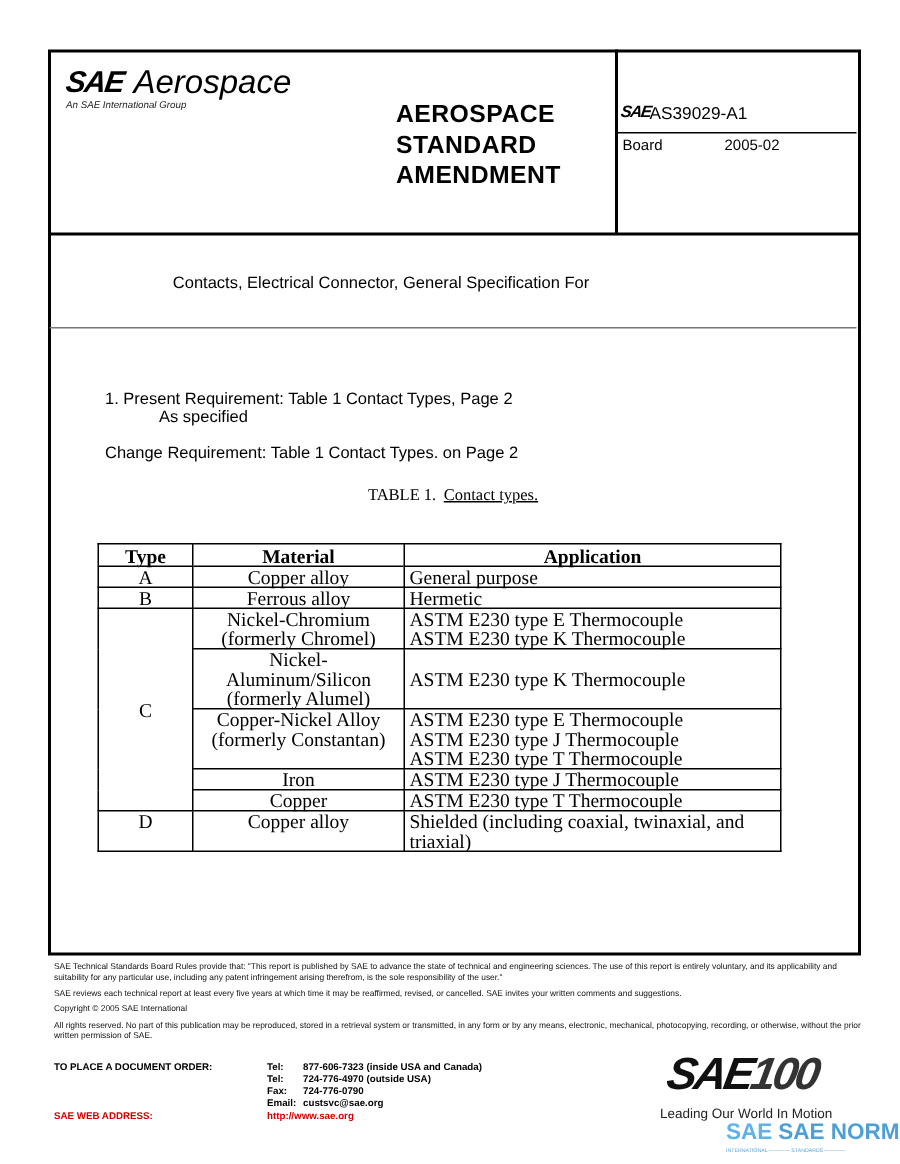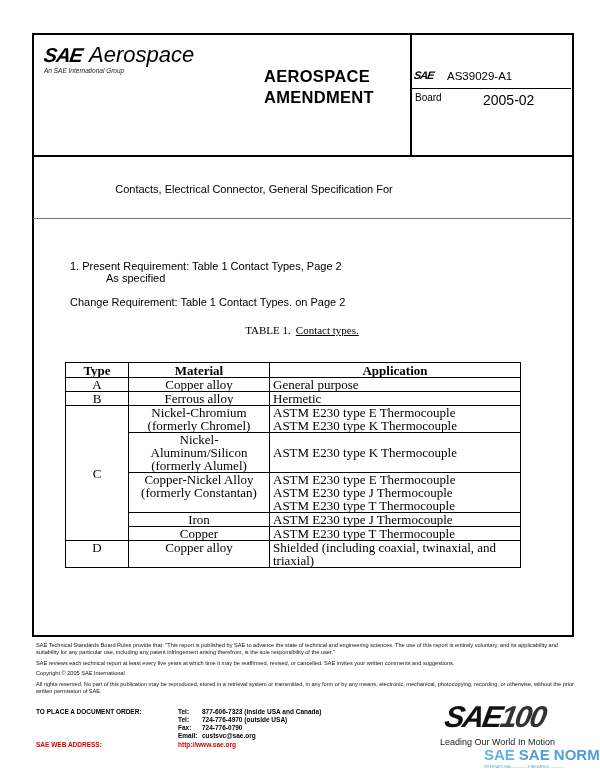--- a/index.html
+++ b/index.html
@@ -14,23 +14,23 @@
   .title-hline { left: 33px; top: 218px; width: 538px; height: 1px; background: #777; }
 
   
   .sae-logo { left: 44px; top: 44px; font-family: "Liberation Sans", sans-serif; font-weight: bold; font-style: italic; font-size: 20px; letter-spacing: -1px; transform: skewX(-8deg); }
   .aero-logo { left: 89px; top: 42px; font-family: "Liberation Sans", sans-serif; font-style: italic; font-size: 22px; letter-spacing: 0px; }
   .sae-sub { left: 44px; top: 67px; font-size: 6.5px; font-style: italic; color: #222; }
 
   .doc-kind { left: 264px; top: 66px; font-weight: bold; font-size: 16.5px; line-height: 20.5px; letter-spacing: 0.3px; }
 
   .sae-mini { left: 414px; top: 69px; font-weight: bold; font-style: italic; font-size: 11px; letter-spacing: -1px; transform: skewX(-8deg); }
-  .doc-num { left: 447px; top: 70px; font-size: 11.5px; text-align: right; }
+  .doc-num { left: 433px; top: 70px; font-size: 11.5px; text-align: right; }
   .issued-label { left: 415px; top: 92px; font-size: 10px; }
-  .issued-val { left: 483px; top: 92px; font-size: 14px; }
+  .issued-val { left: 483px; top: 92px; font-size: 10px; }
 
   .doc-title { left: 33px; top: 183px; width: 442px; text-align: center; font-size: 11px; }
 
   .p1 { left: 70px; top: 248px; font-size: 11px; margin-top: 12px; }
   .p2 { left: 106px; top: 272px; font-size: 11px; }
   .p3 { left: 70px; top: 296px; font-size: 11px; }
   .tcap { left: 33px; top: 324px; width: 538px; text-align: center; font-family: "Liberation Serif", serif; font-weight: normal; font-size: 11px; }
   .tcap .u { text-decoration: underline; margin-left: 5px; }
 
   
@@ -71,20 +71,21 @@
 <div class="abs hdr-hline"></div>
 <div class="abs hdr-right-hline"></div>
 <div class="abs title-hline"></div>
 
 <div class="abs sae-logo">SAE</div>
 <div class="abs aero-logo">Aerospace</div>
 <div class="abs sae-sub">An SAE International Group</div>
 
 <div class="abs doc-kind">
   <div>AEROSPACE</div>
+  <div>STANDARD</div>
   <div>AMENDMENT</div>
 </div>
 
 <div class="abs sae-mini">SAE</div>
 <div class="abs doc-num">AS39029-A1</div>
 <div class="abs issued-label">Board</div>
 <div class="abs issued-val">2005-02</div>
 
 <div class="abs doc-title">Contacts, Electrical Connector, General Specification For</div>
 

